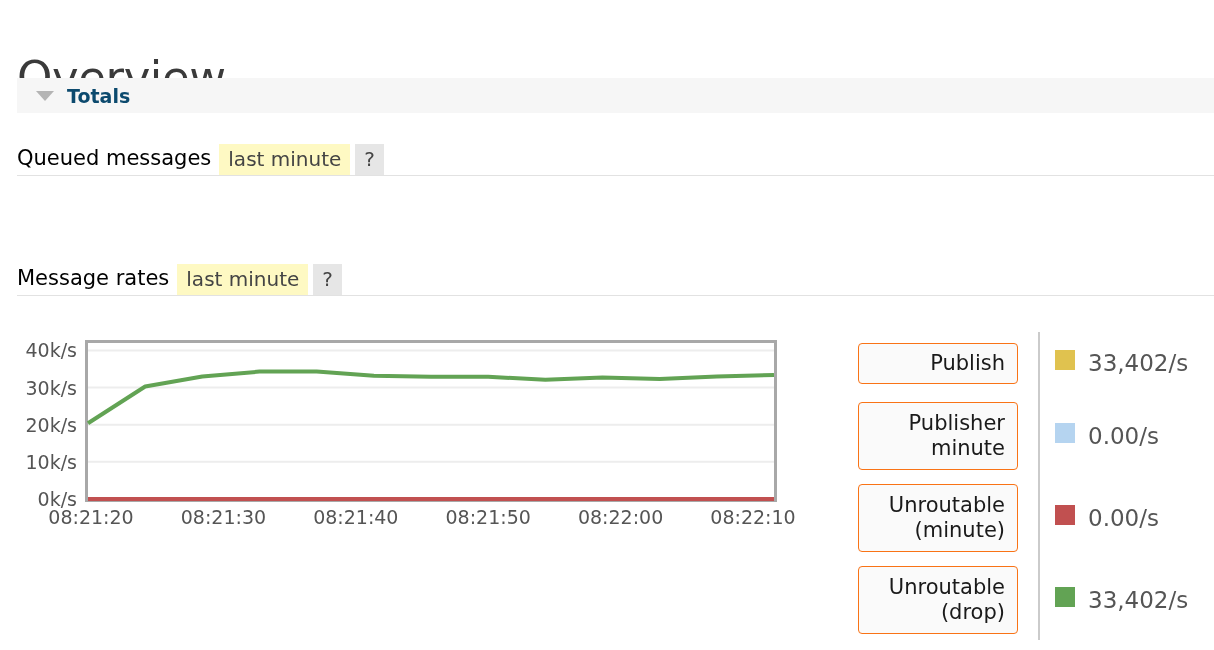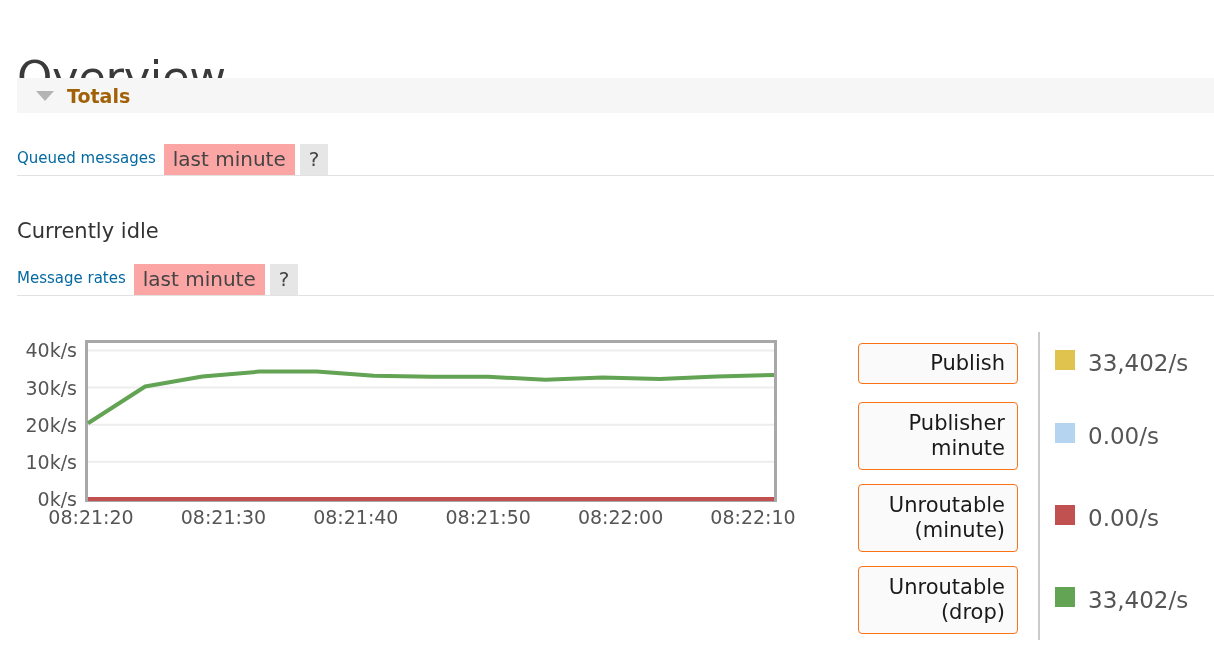--- a/index.html
+++ b/index.html
@@ -38,48 +38,48 @@
     margin-left: 19px;
     border-left: 9px solid transparent;
     border-right: 9px solid transparent;
     border-top: 10px solid #b4b4b4;
     cursor: pointer;
   }
   .section-title {
     margin-left: 13px;
     font-size: 19px;
     font-weight: bold;
-    color: #a16207;
+    color: #0c4a6e;
   }
 
   
   .sub-row {
     position: absolute;
     left: 17px;
     height: 32px;
     width: 1197px;
     display: flex;
     align-items: flex-end;
     border-bottom: 1px solid #e2e2e2;
   }
   .sub-label {
-    font-size: 15px;
-    color: #0369a1;
+    font-size: 21px;
+    color: #000000;
     line-height: 27px;
     padding-bottom: 3px;
   }
   .tabs { display: flex; align-items: flex-end; margin-left: 8px; }
   .tab {
     font-size: 20px;
     color: #444444;
     padding: 3px 9px 4px 9px;
     line-height: 24px;
     cursor: pointer;
   }
-  .tab.active  { background: #fca5a5; }
+  .tab.active  { background: #fef9c3; }
   .tab.passive { background: #e6e6e6; margin-left: 5px; }
 
   
   .plain-line {
     position: absolute;
     left: 17px;
     font-size: 21px;
     color: #333333;
   }
 
@@ -151,21 +151,20 @@
   </div>
 
   <div class="sub-row" style="top:144px;">
     <div class="sub-label">Queued messages</div>
     <div class="tabs">
       <div class="tab active">last minute</div>
       <div class="tab passive">?</div>
     </div>
   </div>
 
-  <div class="plain-line" style="top:219px;">Currently idle</div>
 
   <div class="sub-row" style="top:264px;">
     <div class="sub-label">Message rates</div>
     <div class="tabs">
       <div class="tab active">last minute</div>
       <div class="tab passive">?</div>
     </div>
   </div>
 
   <div class="chart-wrap">

